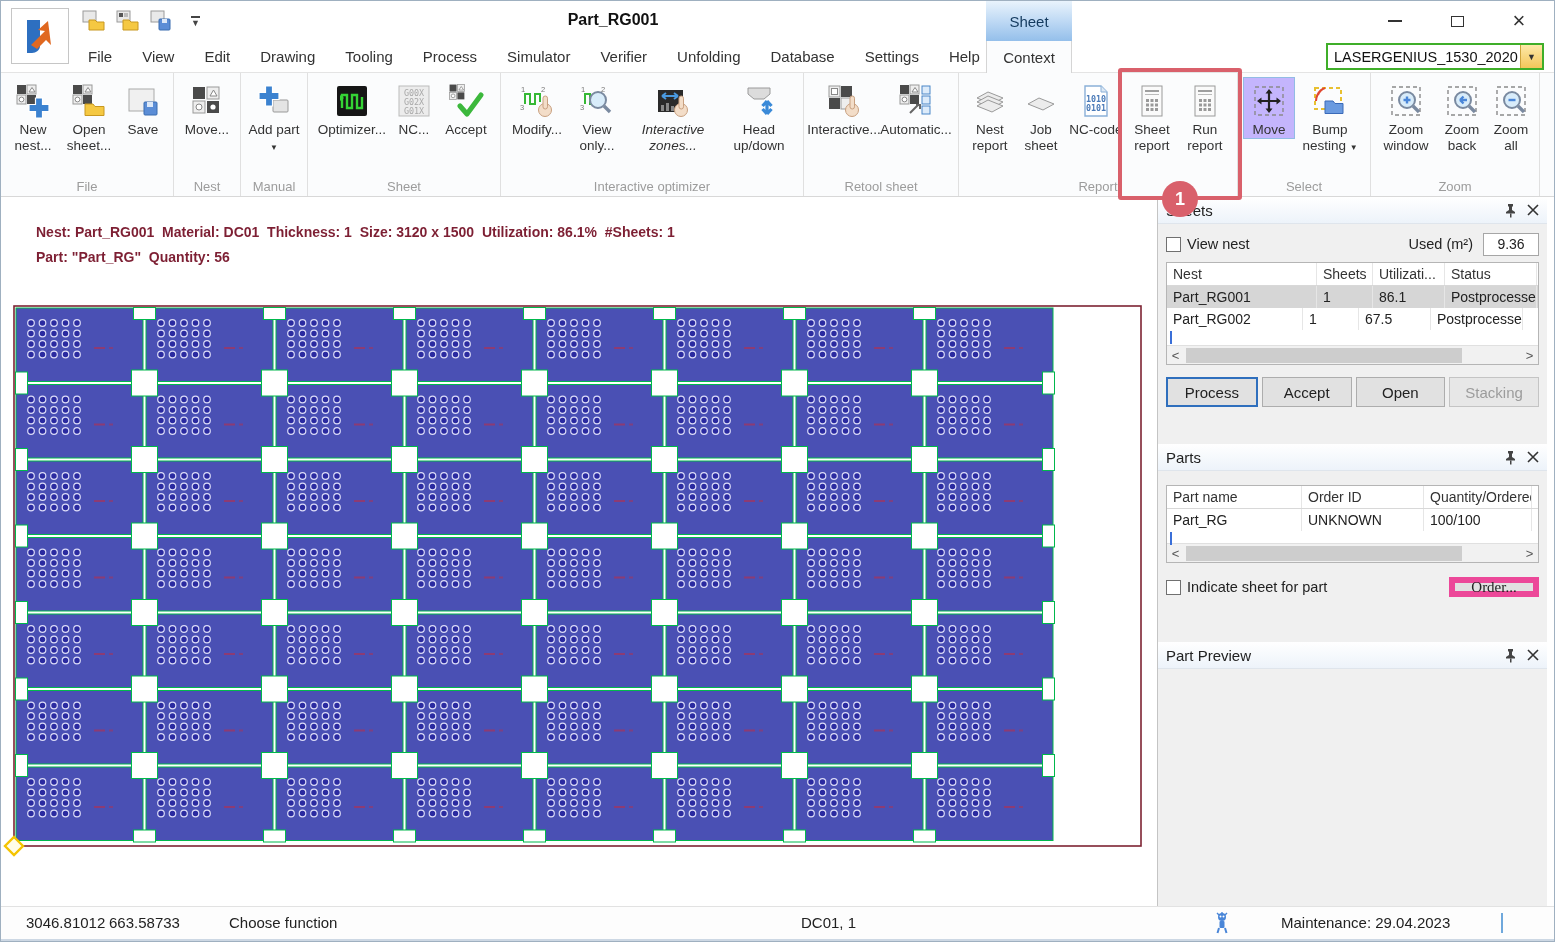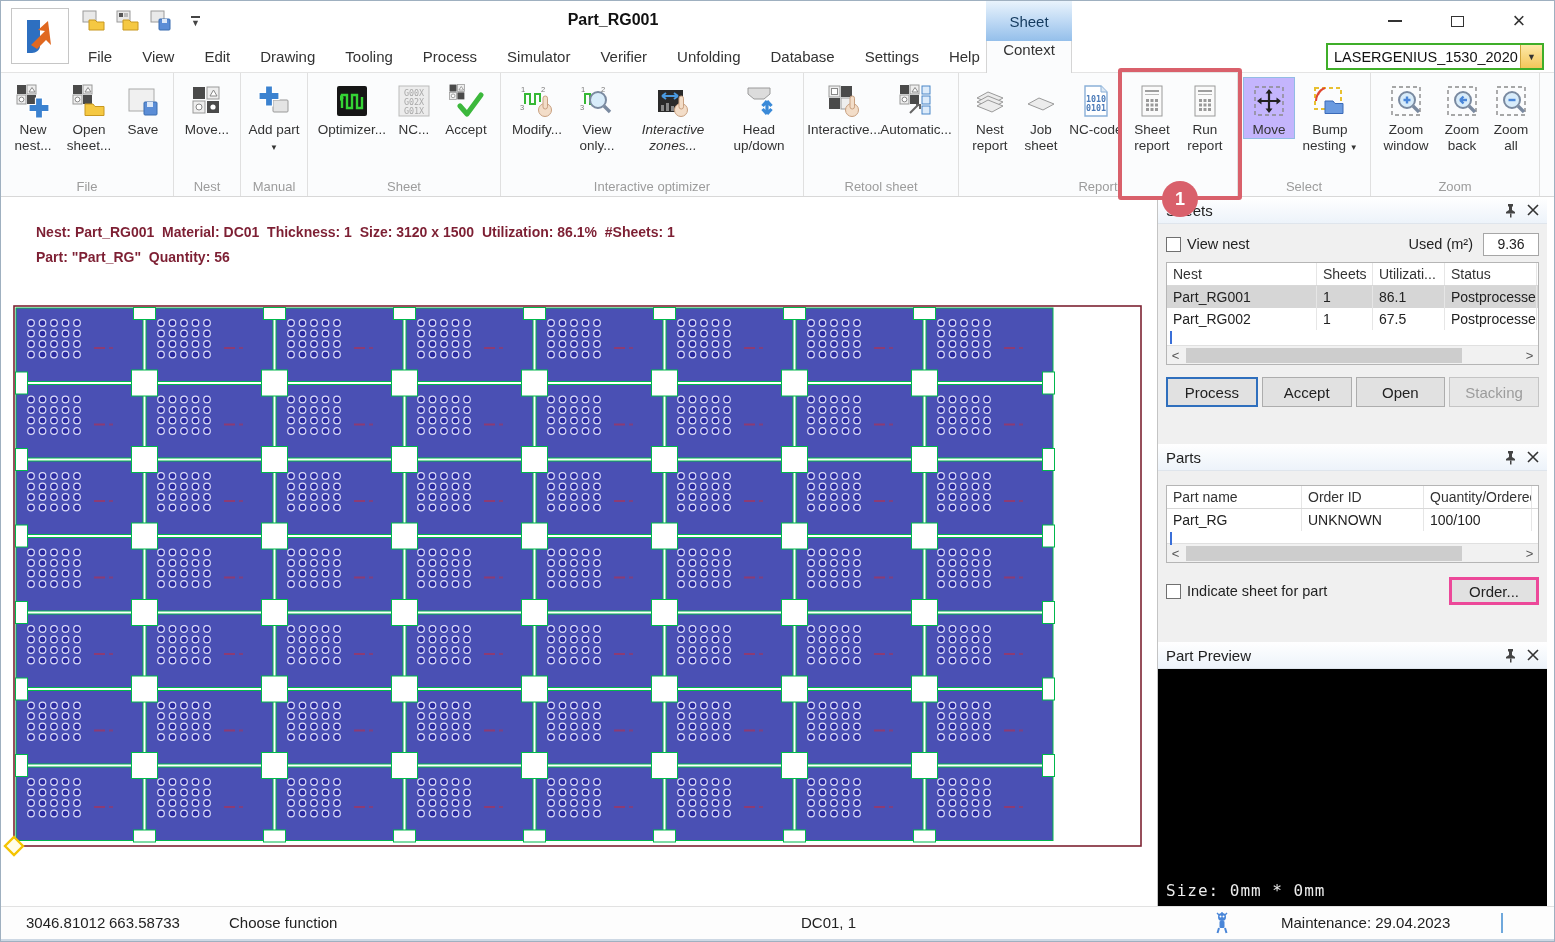--- a/index.html
+++ b/index.html
@@ -22,21 +22,21 @@
   .win-controls { position:absolute; right:4px; top:0; height:40px; display:flex; }
   .win-btn { width:62px; height:40px; display:flex; align-items:center; justify-content:center; color:#222; }
   .glyph-min { width:14px; height:2px; background:#333; }
   .glyph-max { width:13px; height:11px; border:1.5px solid #333; }
   .glyph-close { font-size:22px; color:#333; line-height:20px; }
   .sheet-tab { position:absolute; left:985px; top:0; width:86px; height:40px; z-index:5;
                background:linear-gradient(180deg,#e9f3fc 0%,#c3dcf5 45%,#94bfea 100%);
                display:flex; align-items:center; justify-content:center; font-size:15px; color:#143a5e; }
   .context-page { position:absolute; left:985px; top:40px; width:86px; height:32px; background:#fbfcfd;
                   border-left:1px solid #d5d5d5; border-right:1px solid #d5d5d5; z-index:5;
-                  display:flex; justify-content:center; font-size:15px; color:#333; }
+                  display:flex; align-items:center; justify-content:center; font-size:15px; color:#333; }
   
   .menubar { position:absolute; left:72px; top:40px; height:31px; display:flex; align-items:center; }
   .menu-item { padding:0 15px; font-size:15px; color:#333; height:31px; display:flex; align-items:center; }
   .machine-combo { position:absolute; right:10px; top:42px; width:218px; height:27px;
                    border:2px solid #3fae29; background:#fff; display:flex; align-items:center; }
   .machine-combo .val { flex:1; font-size:14.5px; color:#111; padding-left:6px; white-space:nowrap; overflow:hidden; }
   .machine-combo .drop { width:22px; height:100%; background:linear-gradient(#fde9a8,#f3c65a);
                    border-left:1px solid #cda43c; display:flex; align-items:center; justify-content:center;
                    font-size:9px; color:#333; }
   
@@ -88,22 +88,22 @@
   .hscroll { height:19px; background:#f1f1f1; border-top:1px solid #e0e0e0; display:flex; align-items:center; }
   .sarrow { width:17px; text-align:center; font-size:13px; color:#555; flex:none; }
   .strack { flex:1; height:100%; position:relative; }
   .sthumb { position:absolute; top:2px; height:15px; background:#cdcdcd; }
   .btn-row { display:flex; gap:4px; margin-top:12px; }
   .winbtn { height:30px; background:#e1e1e1; border:1px solid #adadad; font-size:15px; color:#222;
             display:flex; align-items:center; justify-content:center; flex:1; }
   .winbtn.focused { border:2px solid #2f6fbd; }
   .winbtn.disabled { color:#9c9c9c; background:#e7e7e7; border-color:#c4c4c4; }
   .indicate-row { display:flex; align-items:center; margin-top:14px; font-size:14.5px; color:#222; }
-  .order-btn { margin-left:auto; width:90px; height:28px; flex:none; background:#e1e1e1;
-               border:3px solid #ec4899; font-size:15px; color:#222; display:flex; align-items:center; justify-content:center; }
+  .order-btn { margin-left:auto; width:90px; height:20px; flex:none; background:#e1e1e1;
+               border:6px solid #ec4899; font-size:15px; color:#222; display:flex; align-items:center; justify-content:center;font-family:Liberation Serif, serif; }
   .preview-body { flex:1; background:#000; position:relative; }
   .preview-size { position:absolute; left:8px; bottom:6px; color:#ececec;
                   font-family:"DejaVu Sans Mono", monospace; font-size:16px; letter-spacing:1px; }
   
   .statusbar { position:absolute; left:0; top:905px; width:100%; height:33px; background:#fdfdfd;
                border-top:1px solid #e2e2e2; font-size:15px; color:#222; }
   .sb-item { position:absolute; top:7px; white-space:nowrap; }
   .bottom-band { position:absolute; left:0; top:938px; width:100%; height:4px; background:#cdd8e4; }
   .sb-sep { position:absolute; left:1500px; top:6px; width:2px; height:20px; background:#6fa8dc; }
 </style>
@@ -1893,21 +1893,21 @@
           <div class="cell" style="width:72px">Utilizati...</div>
           <div class="cell" style="width:92px">Status</div>
         </div>
         <div class="drow selected">
           <div class="cell" style="width:150px">Part_RG001</div>
           <div class="cell" style="width:56px">1</div>
           <div class="cell" style="width:72px">86.1</div>
           <div class="cell" style="width:92px">Postprocessed</div>
         </div>
         <div class="drow">
-          <div class="cell" style="width:150px">Part_RG002</div>
+          <div class="cell" style="width:136px">Part_RG002</div>
           <div class="cell" style="width:56px">1</div>
           <div class="cell" style="width:72px">67.5</div>
           <div class="cell" style="width:92px">Postprocessed</div>
         </div>
         <div style="height:15px; position:relative;">
           <span class="caret-mark" style="left:3px;top:1px;"></span>
         </div>
         <div class="hscroll">
           <span class="sarrow">&lt;</span>
           <span class="strack">
@@ -1975,23 +1975,20 @@
     <span class="ph-icons">
       <svg width="13" height="15" viewBox="0 0 13 15">
           <path d="M4 1h5v2l-1 1v3l3 2v1.5H2V9l3-2V4L4 3z" fill="#444"></path>
           <rect x="6" y="10.5" width="1.5" height="4" fill="#444"></rect>
         </svg>
       <svg width="12" height="12" viewBox="0 0 12 12">
           <path d="M1 1 L11 11 M11 1 L1 11" stroke="#333" stroke-width="1.6"></path>
         </svg>
     </span>
   </div>
-  <div class="preview-body">
-    <div class="preview-size">Size: 0mm * 0mm</div>
-  </div>
 </div>
 
 <div class="statusbar">
   <span class="sb-item" style="left:10px;margin-left:15px;">3046.81012</span>
   <span class="sb-item" style="left:108px;">663.58733</span>
   <span class="sb-item" style="left:228px;">Choose function</span>
   <span class="sb-item" style="left:800px;">DC01, 1</span>
   <svg class="sb-item" style="left:1213px; top:5px;" width="16" height="22" viewBox="0 0 16 22">
     <circle cx="8" cy="5" r="4" fill="#4a86d8"></circle>
       <circle cx="6.5" cy="4.5" r="1" fill="#fff"></circle>

